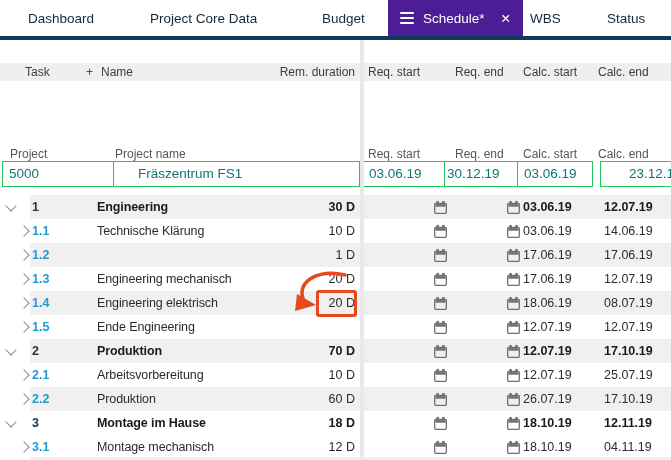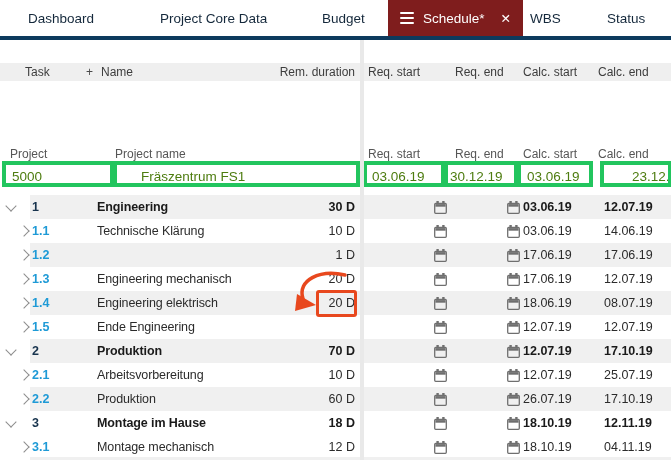--- a/index.html
+++ b/index.html
@@ -3,35 +3,35 @@
 <meta charset="utf-8">
 <style>
   html,body{margin:0;padding:0;background:#fff;}
   .app{position:relative;width:671px;height:460px;background:#fff;overflow:hidden;
        font-family:"Liberation Sans","DejaVu Sans",sans-serif;color:#262626;}
 
   
   .tabbar{position:absolute;left:0;top:0;width:665px;height:36px;background:#fff;}
   .tab{position:absolute;top:0;height:36px;display:flex;align-items:center;
        font-size:13.5px;color:#14283b;cursor:pointer;white-space:nowrap;}
-  .tab.active{background:#7f1d1d;color:#fff;padding:0 12px;}
+  .tab.active{background:#4c1d95;color:#fff;padding:0 12px;}
   .tab-underline{position:absolute;left:0;top:36px;width:671px;height:4px;background:#0d3a5d;}
   .hamburger{display:inline-block;margin-right:9px;}
   .hamburger i{display:block;width:14px;height:2.4px;background:#fff;margin:2.6px 0;border-radius:1px;}
   .tab-close{margin-left:16px;font-size:12.5px;color:#fff;font-weight:bold;}
 
   
   .pane-divider{position:absolute;left:360px;top:40px;width:4px;height:420px;background:#e9e9e9;z-index:6;}
   .colhead{position:absolute;left:0;top:63px;width:671px;height:18px;background:#efefef;}
   .hlabel{position:absolute;top:65px;font-size:12px;color:#3d3d3d;white-space:nowrap;}
   .plabel{position:absolute;top:147px;font-size:12px;color:#565656;white-space:nowrap;}
 
   
-  .ibox{position:absolute;top:161px;height:26px;border:4px solid #22c55e;box-sizing:border-box;
-        background:#fff;font-size:13.5px;color:#4d7c0f;line-height:24px;white-space:nowrap;overflow:hidden;}
+  .ibox{position:absolute;top:161px;height:26px;border:1px solid #22c55e;box-sizing:border-box;
+        background:#fff;font-size:13.5px;color:#0f766e;line-height:24px;white-space:nowrap;overflow:hidden;}
 
   
   .rows{position:absolute;left:0;top:195px;width:671px;height:265px;}
   .trow{position:absolute;left:0;width:671px;height:24px;}
   .stripe{position:absolute;left:30px;right:0;top:0;height:24px;background:#f0f0f0;}
   .cell{position:absolute;top:0;height:24px;line-height:24px;font-size:12.5px;white-space:nowrap;}
   .chev{position:absolute;width:7px;height:7px;border-right:1.6px solid #8d8d8d;border-bottom:1.6px solid #8d8d8d;}
   .chev.down{left:7px;top:7px;transform:rotate(45deg);}
   .chev.right{left:20px;top:8px;transform:rotate(-45deg);}
   .tnum{left:32px;width:44px;font-weight:bold;color:#1e9ad6;}
@@ -54,21 +54,21 @@
 </style>
 </head>
 <body>
 
 <div class="app">
 
   <div class="tabbar">
       <div class="tab" style="left: 28px;">
         <span>Dashboard</span>
       </div>
-      <div class="tab" style="left: 160px;">
+      <div class="tab" style="left: 150px;">
         <span>Project Core Data</span>
       </div>
       <div class="tab" style="left: 322px;">
         <span>Budget</span>
       </div>
       <div class="tab active" style="left: 388px;">
         <span class="hamburger">
           <i></i>
           <i></i>
           <i></i>

